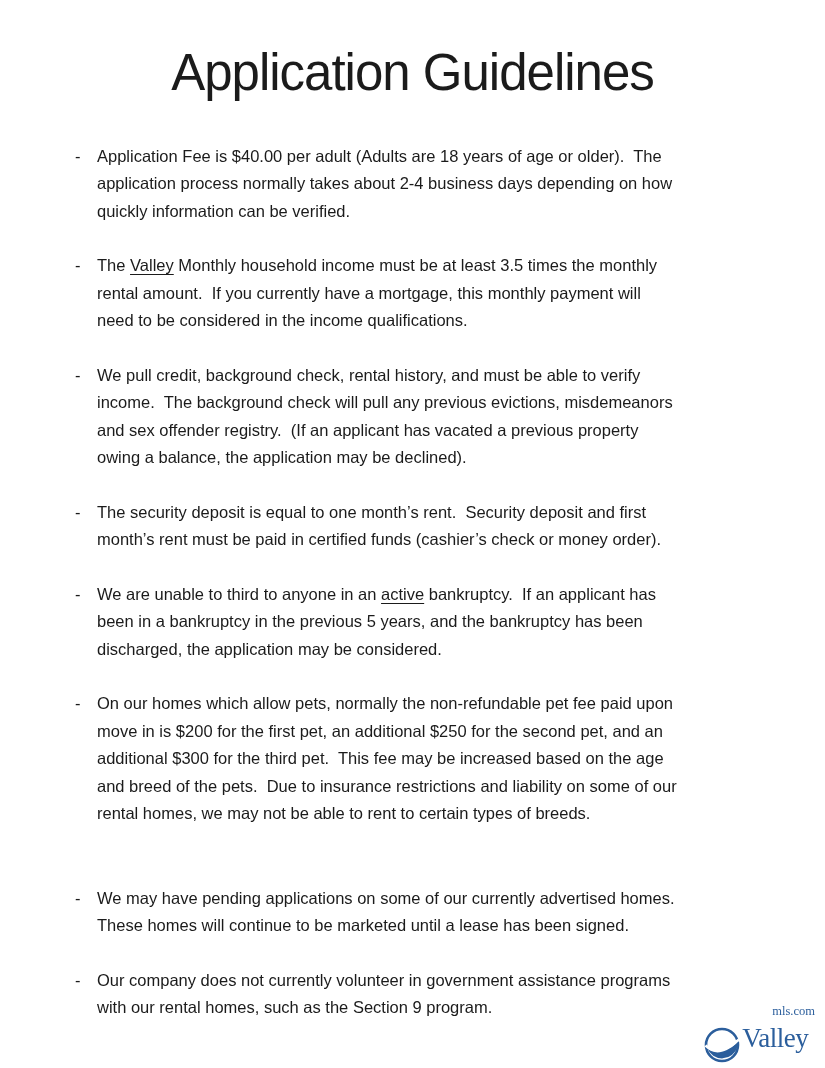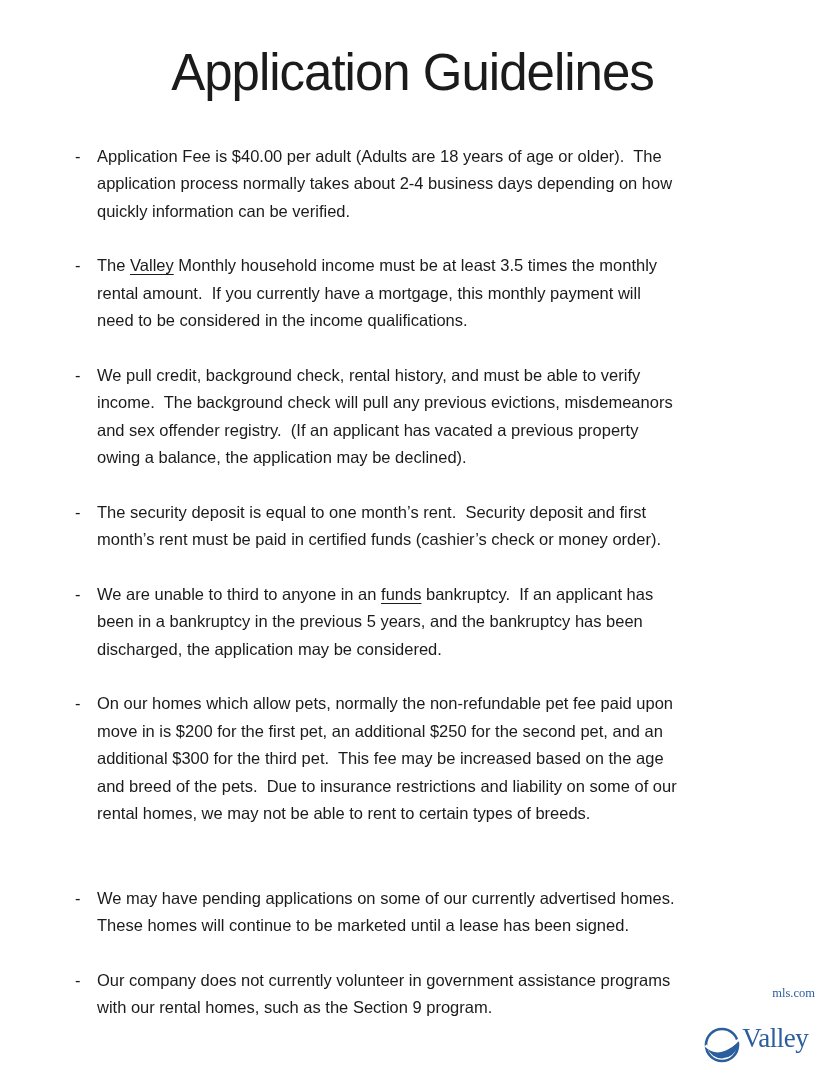--- a/index.html
+++ b/index.html
@@ -70,21 +70,21 @@
     line-height: 1;
     letter-spacing: -0.5px;
     position: relative;
     bottom: 2px;
   }
   .logo-sup {
     font-family: "Liberation Serif", serif;
     font-size: 12.5px;
     line-height: 1;
     position: relative;
-    bottom: 40px;
+    bottom: 22px;
     margin-left: -36px;
     background: rgba(255,255,255,0.0);
   }
 </style>
 </head>
 <body>
 
 <div class="page">
 
   <h1 class="title">Application Guidelines</h1>
@@ -109,21 +109,21 @@
 and sex offender registry.  (If an applicant has vacated a previous property
 owing a balance, the application may be declined).</span></span>
       </li>
       <li>
         <span class="dash">-</span>
         <span class="btext"><span>The security deposit is equal to one month’s rent.  Security deposit and first
 month’s rent must be paid in certified funds (cashier’s check or money order).</span></span>
       </li>
       <li>
         <span class="dash">-</span>
-        <span class="btext"><span>We are unable to third to anyone in an </span><span class="u">funds</span><span> bankruptcy.  If an applicant has
+        <span class="btext"><span>We are unable to third to anyone in an </span><span class="u">active</span><span> bankruptcy.  If an applicant has
 been in a bankruptcy in the previous 5 years, and the bankruptcy has been
 discharged, the application may be considered.</span></span>
       </li>
       <li>
         <span class="dash">-</span>
         <span class="btext"><span>On our homes which allow pets, normally the non-refundable pet fee paid upon
 move in is $200 for the first pet, an additional $250 for the second pet, and an
 additional $300 for the third pet.  This fee may be increased based on the age
 and breed of the pets.  Due to insurance restrictions and liability on some of our
 rental homes, we may not be able to rent to certain types of breeds.</span></span>

